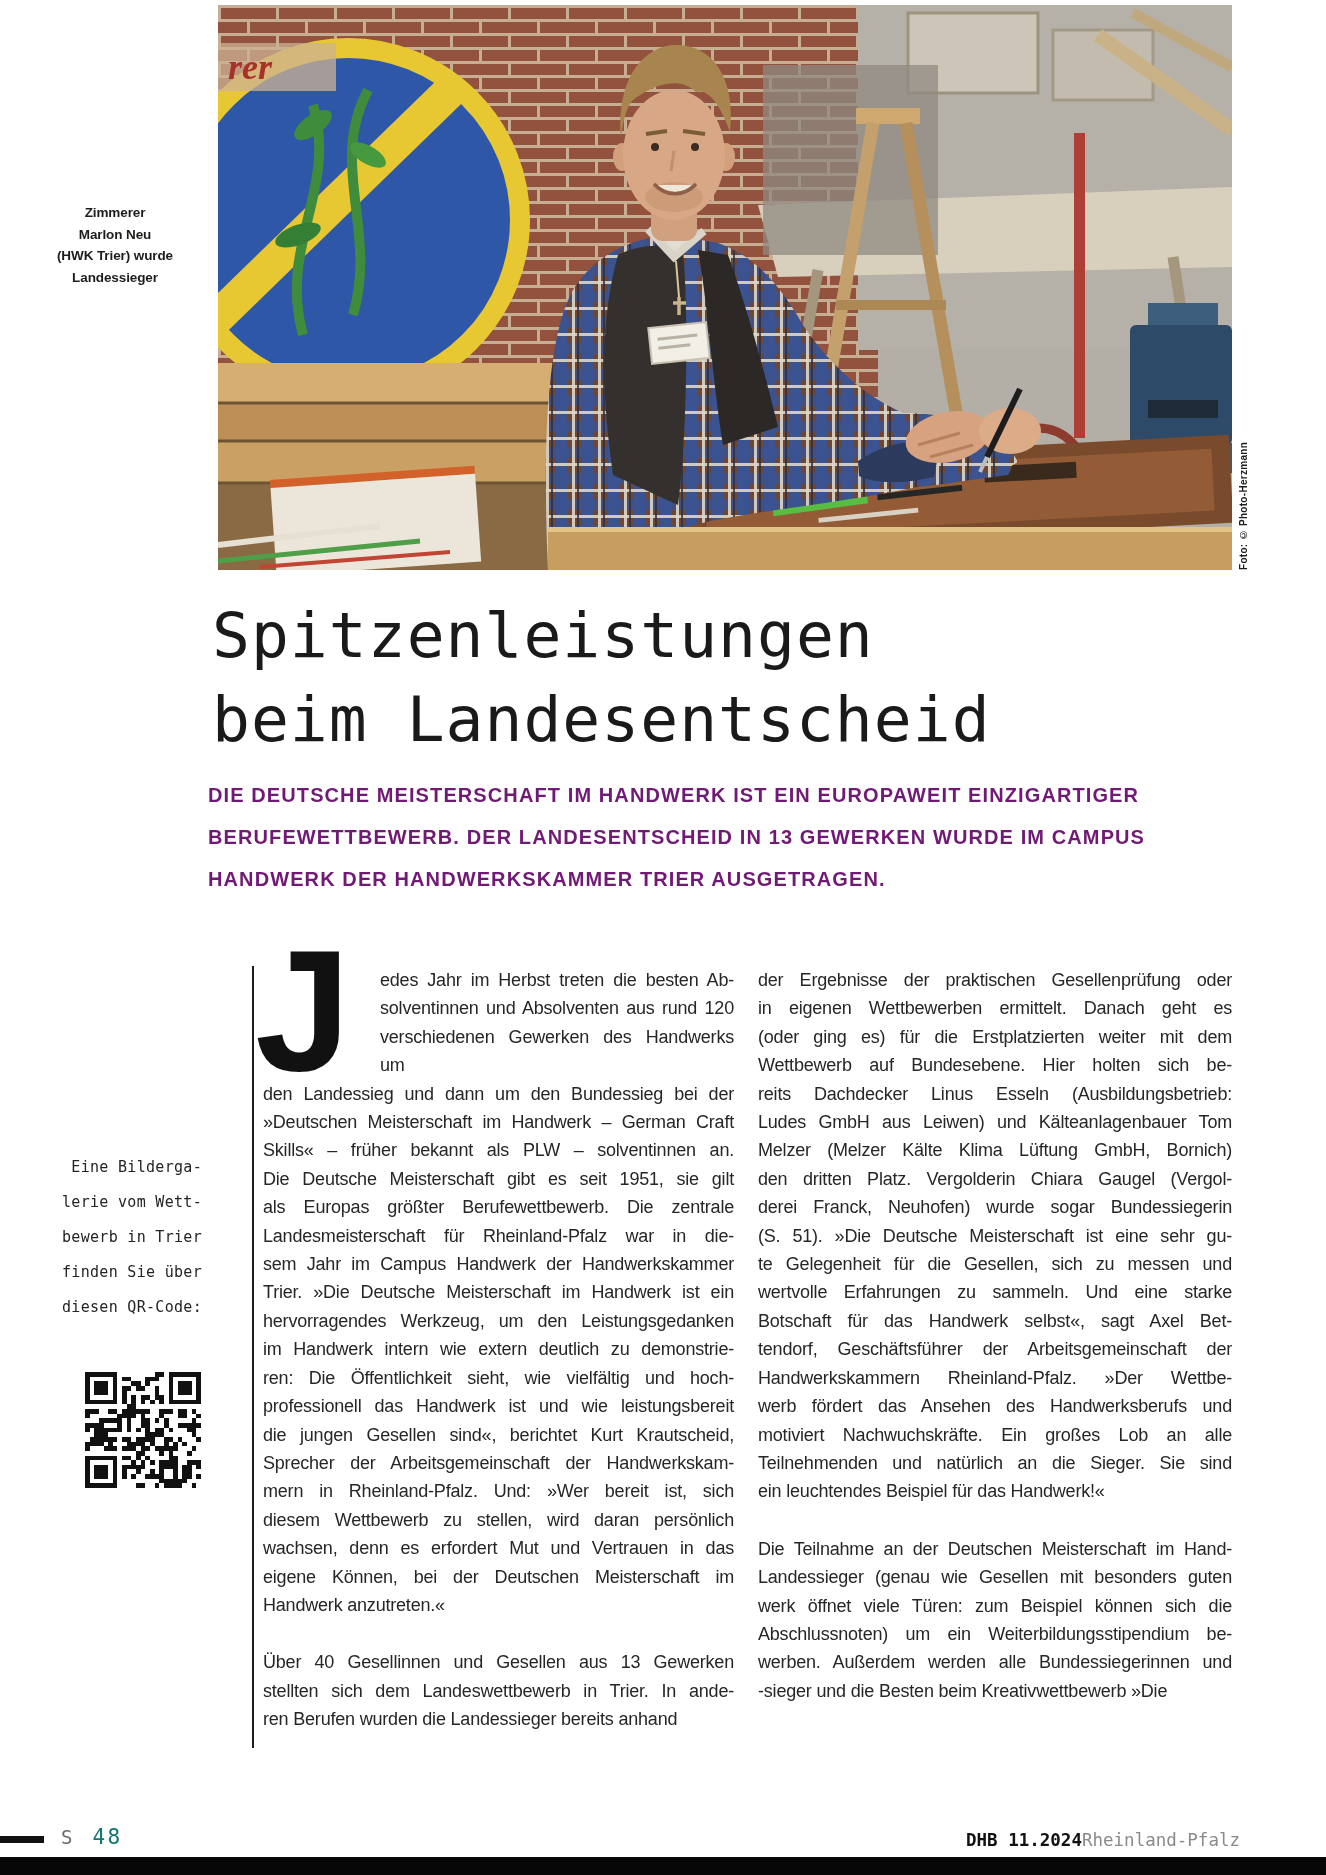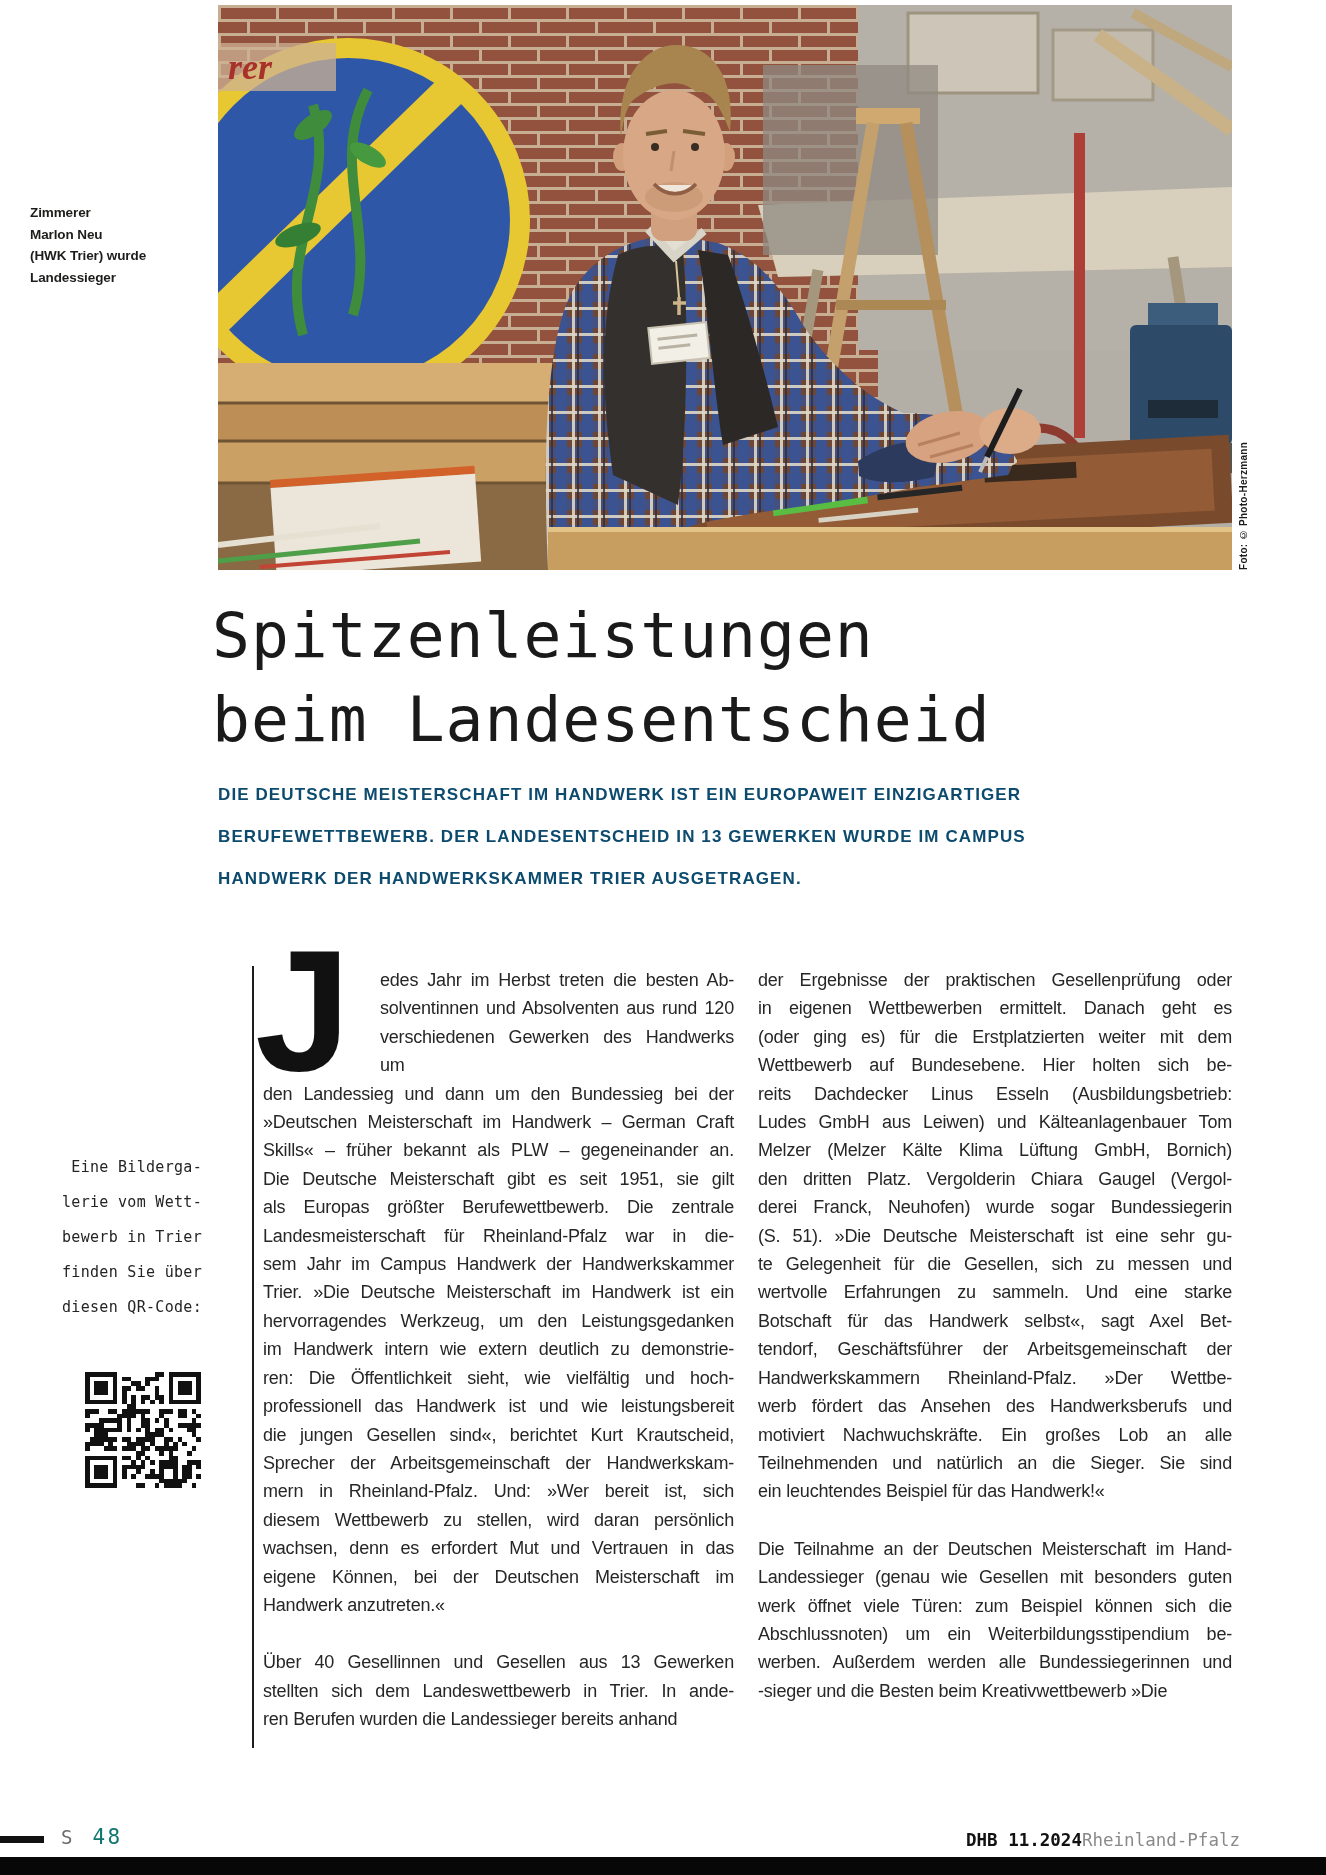--- a/index.html
+++ b/index.html
@@ -1,30 +1,30 @@
 <!DOCTYPE html>
 <html><head>
 <meta charset="utf-8">
 <style>
   html,body{margin:0;padding:0;background:#e8e8e8;}
   .page{position:relative;width:1326px;height:1875px;background:#ffffff;overflow:hidden;
         font-family:"Liberation Sans",sans-serif;color:#1d1d1b;}
   
   .photo{position:absolute;left:218px;top:5px;width:1014px;height:565px;overflow:hidden;}
   .photo svg{display:block;width:100%;height:100%;}
-  .photo-caption{position:absolute;left:30px;top:202px;width:170px;text-align:left;
+  .photo-caption{position:absolute;left:30px;top:202px;width:170px;text-align:center;
                  font-weight:bold;font-size:13.5px;line-height:21.5px;letter-spacing:-0.1px;}
   .photo-credit{position:absolute;left:1238px;top:428px;height:142px;width:14px;
                 writing-mode:vertical-rl;transform:rotate(180deg);
                 font-size:10px;font-weight:bold;letter-spacing:0.3px;color:#1d1d1b;}
   
   .headline{position:absolute;left:212px;top:594px;font-family:"DejaVu Sans Mono",monospace;
             font-size:63px;line-height:84px;letter-spacing:1px;color:#1a1a1a;white-space:nowrap;}
-  .standfirst{position:absolute;left:218px;top:774px;width:1060px;font-weight:bold;
-              font-size:17px;line-height:42px;letter-spacing:1.1px;white-space:nowrap;color:#0c4a6e;}
+  .standfirst{position:absolute;left:208px;top:774px;width:1060px;font-weight:bold;
+              font-size:20px;line-height:42px;letter-spacing:1.1px;white-space:nowrap;color:#701a75;}
   
   .sidebar-note{position:absolute;left:28px;top:1150px;width:174px;text-align:right;
                 font-family:"DejaVu Sans Mono",monospace;font-size:15px;line-height:35px;
                 letter-spacing:0.3px;color:#242424;}
   .qr{position:absolute;left:85px;top:1372px;width:116px;height:116px;}
   .qr svg{display:block;width:100%;height:100%;shape-rendering:crispEdges;}
   
   .body-rule{position:absolute;left:252px;top:966px;width:2px;height:782px;background:#1d1d1b;}
   .bodycol{position:absolute;top:966px;font-size:18px;color:#262626;}
   .col1{left:263px;width:471px;}
@@ -448,21 +448,21 @@
     <div class="par">
       <div class="dropcap-box">
         <span class="dropcap">J</span>
       </div>
       <div class="lines">
           <div class="line">edes Jahr im Herbst treten die besten Ab-</div>
           <div class="line">solventinnen und Absolventen aus rund 120</div>
           <div class="line">verschiedenen Gewerken des Handwerks um</div>
           <div class="line">den Landessieg und dann um den Bundessieg bei der</div>
           <div class="line">»Deutschen Meisterschaft im Handwerk – German Craft</div>
-          <div class="line">Skills« – früher bekannt als PLW – gegeneinander an.</div>
+          <div class="line">Skills« – früher bekannt als PLW – solventinnen an.</div>
           <div class="line">Die Deutsche Meisterschaft gibt es seit 1951, sie gilt</div>
           <div class="line">als Europas größter Berufewettbewerb. Die zentrale</div>
           <div class="line">Landesmeisterschaft für Rheinland-Pfalz war in die-</div>
           <div class="line">sem Jahr im Campus Handwerk der Handwerkskammer</div>
           <div class="line">Trier. »Die Deutsche Meisterschaft im Handwerk ist ein</div>
           <div class="line">hervorragendes Werkzeug, um den Leistungsgedanken</div>
           <div class="line">im Handwerk intern wie extern deutlich zu demonstrie-</div>
           <div class="line">ren: Die Öffentlichkeit sieht, wie vielfältig und hoch-</div>
           <div class="line">professionell das Handwerk ist und wie leistungsbereit</div>
           <div class="line">die jungen Gesellen sind«, berichtet Kurt Krautscheid,</div>

